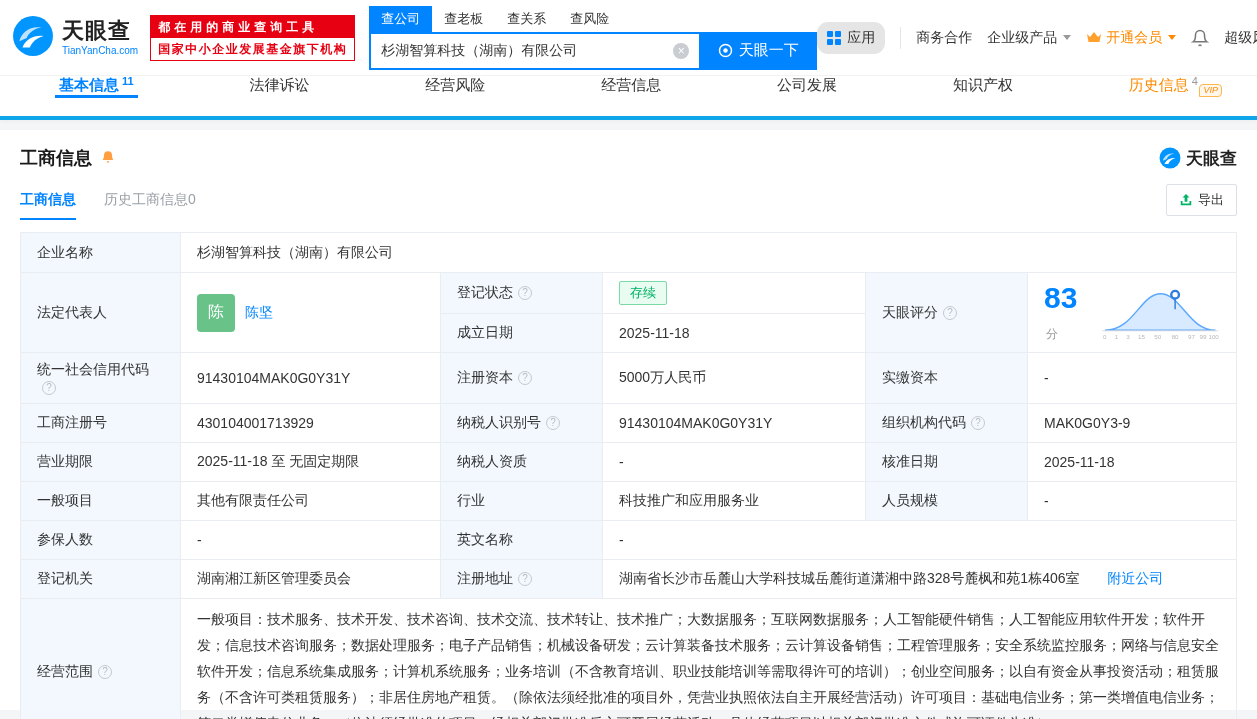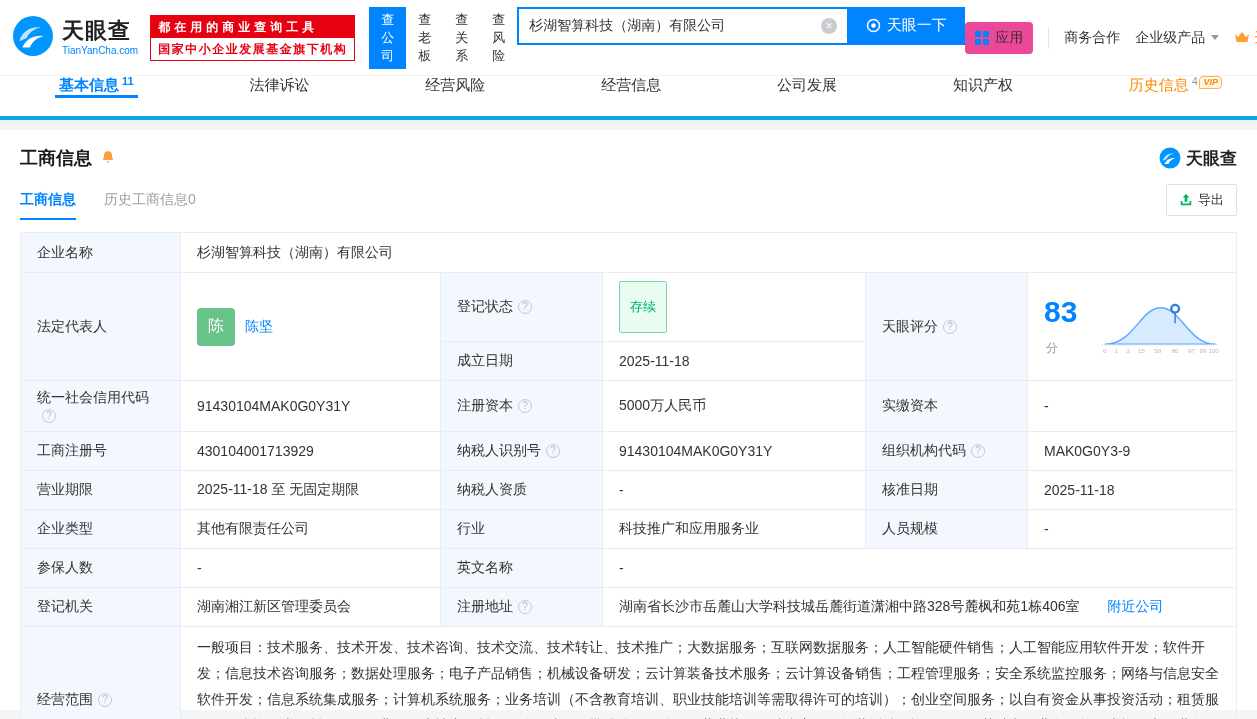--- a/index.html
+++ b/index.html
@@ -7,65 +7,65 @@
 body{font-family:"Liberation Sans","DejaVu Sans",sans-serif;background:#f3f5f7;overflow:hidden;color:#333}
 
 
 .header{height:75px;background:#fff;display:flex;align-items:center;padding:0 12px}
 .logo{display:flex;align-items:center;gap:8px;cursor:pointer}
 .logo-text .cn{font-size:22px;font-weight:bold;color:#222;letter-spacing:1px;line-height:1.1}
 .logo-text .en{font-size:10px;color:#0084ff;margin-top:1px}
 .slogan{margin-left:12px;border:1px solid #e60012;font-size:12px;font-weight:bold;line-height:1;flex:none}
 .slogan .l1{background:#e60012;color:#fff;padding:5px 7px;letter-spacing:4px;white-space:nowrap}
 .slogan .l2{color:#e60012;padding:5px 7px;letter-spacing:1.5px;white-space:nowrap}
-.search{margin-left:14px;display:flex;flex-direction:row}
+.search{margin-left:14px;display:flex;flex-direction:column}
 .search-tabs{display:flex;font-size:13px}
 .search-tabs .stab{padding:4px 12px;cursor:pointer;color:#333}
 .search-tabs .stab.active{background:#0084ff;color:#fff}
 .search-box{display:flex;height:38px}
 .search-input-wrap{width:330px;border:2px solid #0084ff;border-right:none;display:flex;align-items:center;padding:0 10px;background:#fff}
 .search-input{flex:1;border:none;outline:none;font-size:14px;color:#333;font-family:inherit;min-width:0}
 .clear-icon{width:16px;height:16px;border-radius:50%;background:#c9ccd1;color:#fff;font-size:12px;line-height:16px;text-align:center;cursor:pointer;flex:none}
 .search-btn{width:118px;background:#0084ff;color:#fff;border:none;font-size:15px;display:flex;align-items:center;justify-content:center;gap:6px;cursor:pointer;font-family:inherit}
 .hnav{margin-left:auto;display:flex;align-items:center;gap:15px;font-size:14px;white-space:nowrap}
-.apps{display:flex;align-items:center;gap:6px;background:#ec4899;border-radius:4px;padding:7px 10px;color:#333;cursor:pointer}
+.apps{display:flex;align-items:center;gap:6px;background:#e5e5e5;border-radius:11px;padding:7px 10px;color:#333;cursor:pointer}
 .hdivider{width:1px;height:22px;background:#e5e5e5}
 .hitem{cursor:pointer;display:flex;align-items:center;gap:4px;color:#333}
 .vip-item{color:#ff8a00}
 .caret{width:0;height:0;border-left:4px solid transparent;border-right:4px solid transparent;border-top:5px solid #999;display:inline-block;margin-left:2px}
 .vip-item .caret{border-top-color:#ff8a00}
 .user-item{overflow:hidden;max-width:70px}
 
 
 .navbar{height:45px;background:#fff;display:flex;align-items:flex-start;padding:0 55px;justify-content:space-between;border-top:1px solid #f2f2f2;border-bottom:4px solid #0ea5e9;box-shadow:0 2px 4px rgba(0,0,0,.03)}
 .ntab{display:flex;align-items:center;font-size:15px;color:#333;cursor:pointer;position:relative;border-bottom:3px solid transparent;padding:0 4px}
 .ntab.active{color:#0084ff;font-weight:bold;border-bottom-color:#0084ff}
 .ntab .cnt{font-size:11px;margin-left:3px;transform:translateY(-5px)}
 .ntab.history{color:#ff8a00}
 .ntab.history .cnt{color:#999}
-.vip-badge{position:absolute;top:0;right:-20px;font-size:9px;color:#ff8a00;font-weight:bold;font-style:italic;border:1px solid #ffb64d;border-radius:4px 4px 4px 0;padding:0 3px;background:#fff7ec;line-height:11px}
+.vip-badge{position:absolute;top:8px;right:-20px;font-size:9px;color:#ff8a00;font-weight:normal;font-style:italic;border:1px solid #ffb64d;border-radius:4px 4px 4px 0;padding:0 3px;background:#fff7ec;line-height:11px}
 
 
 .card{background:#fff;margin-top:10px;height:580px;padding:16px 20px}
 .sec-head{display:flex;align-items:center}
 .sec-title{font-size:18px;font-weight:bold;color:#1a1a1a}
 .monitor-bell{margin-left:8px;display:inline-flex}
 .watermark{margin-left:auto;display:flex;align-items:center;gap:5px;font-size:17px;font-weight:bold;color:#222}
 .subtabs{display:flex;align-items:flex-end;margin-top:14px}
 .subtab{font-size:14px;color:#9aa0a6;cursor:pointer;padding-bottom:9px;margin-right:28px;border-bottom:2px solid transparent}
 .subtab.active{color:#0084ff;border-bottom-color:#0084ff;font-weight:bold}
 .export-btn{margin-left:auto;display:flex;align-items:center;gap:5px;border:1px solid #dcdfe6;border-radius:2px;padding:6px 12px;font-size:13px;color:#333;background:#fff;cursor:pointer;font-family:inherit;margin-bottom:4px}
 
 
 table.info{width:100%;border-collapse:collapse;table-layout:fixed;margin-top:12px}
 .info td{border:1px solid #e9edf2;padding:8px 16px;font-size:14px;color:#333;vertical-align:middle;word-break:break-all}
 .info td.lbl{background:#f2f8fe}
 .info tr{height:39px}
 .help{display:inline-block;width:14px;height:14px;border:1px solid #c4c9d0;border-radius:50%;color:#b6bcc4;font-size:10px;line-height:12px;text-align:center;margin-left:5px;vertical-align:1px;cursor:pointer}
-.badge-active{display:inline-block;padding:16px 10px;font-size:13px;color:#00b365;background:#e9fcf2;border:1px solid #7bd9a5;border-radius:2px}
+.badge-active{display:inline-block;padding:2px 10px;font-size:13px;color:#00b365;background:#e9fcf2;border:1px solid #7bd9a5;border-radius:2px}
 .legal{display:flex;align-items:center;gap:10px}
 .avatar{width:38px;height:38px;border-radius:4px;background:#69c388;color:#fff;font-size:16px;display:flex;align-items:center;justify-content:center;flex:none}
 .link{color:#0084ff;cursor:pointer;text-decoration:none}
 .score-td{padding:4px 10px}
 .score-wrap{display:flex;align-items:center;gap:10px}
 .score-num{font-size:30px;font-weight:bold;color:#0084ff;line-height:1}
 .score-unit{font-size:12px;color:#999;font-weight:normal;margin-left:2px}
 .scope-td{line-height:1.85;padding:12px 16px}
 .addr-link{margin-left:24px}
 .tick{font-size:6.5px;fill:#b8b8b8}
@@ -285,21 +285,21 @@
     <tr>
       <td class="lbl"><span>营业期限</span></td>
       <td>2025-11-18 至 无固定期限</td>
       <td class="lbl"><span>纳税人资质</span></td>
       <td>-</td>
       <td class="lbl"><span>核准日期</span></td>
       <td>2025-11-18</td>
     </tr>
 
     <tr>
-      <td class="lbl"><span>企业类型</span></td>
+      <td class="lbl"><span>一般项目</span></td>
       <td>其他有限责任公司</td>
       <td class="lbl"><span>行业</span></td>
       <td>科技推广和应用服务业</td>
       <td class="lbl"><span>人员规模</span></td>
       <td>-</td>
     </tr>
 
     <tr>
       <td class="lbl"><span>参保人数</span></td>
       <td>-</td>

